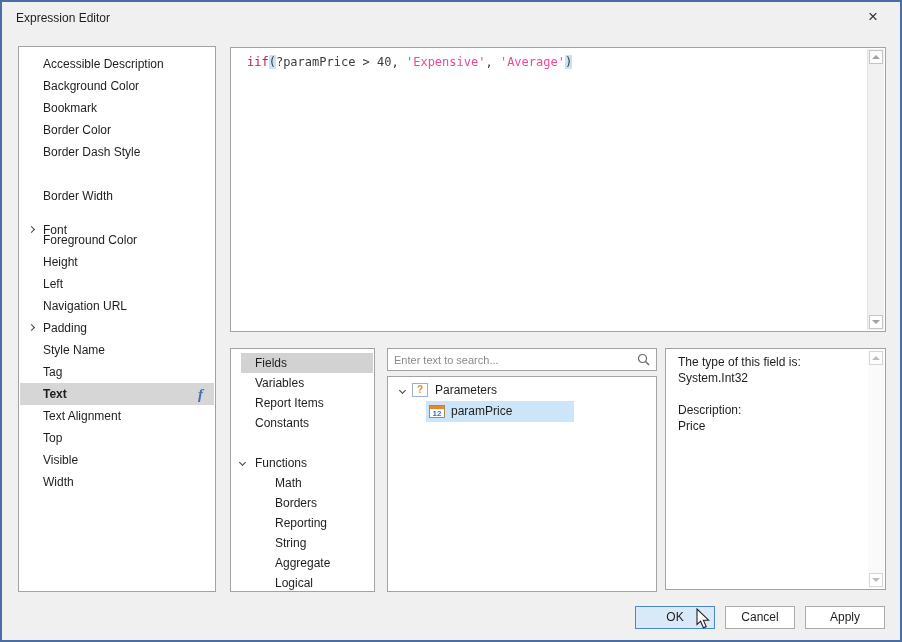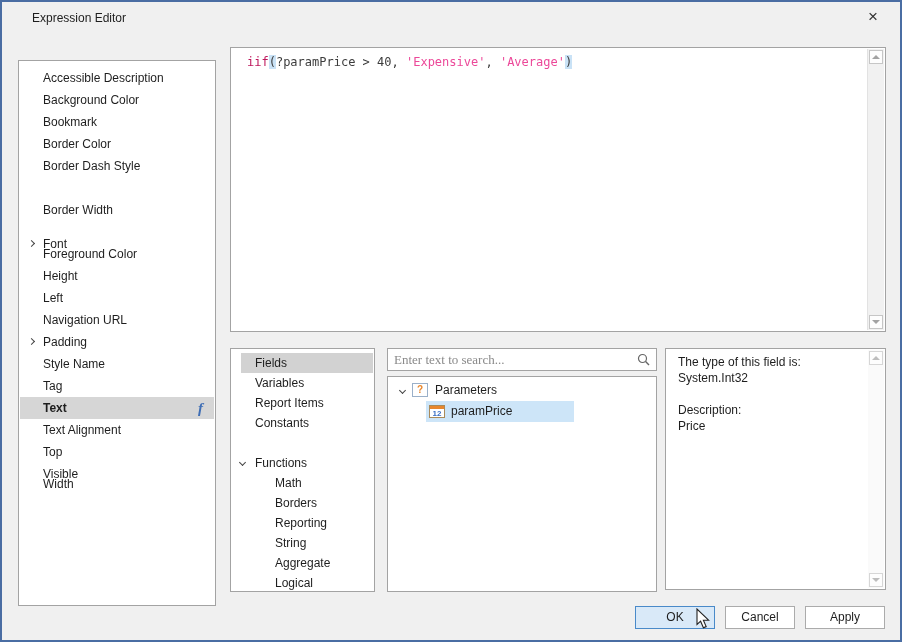--- a/index.html
+++ b/index.html
@@ -3,28 +3,28 @@
 <meta charset="utf-8">
 <style>
   * { margin:0; padding:0; box-sizing:border-box; }
   html,body { width:902px; height:642px; background:#fff; }
   body { font-family:"Liberation Sans", sans-serif; font-size:12px; color:#1e1e1e; }
   .dialog { position:relative; width:902px; height:642px; background:#f0f0f0;
             border:2px solid #4a6da3; overflow:hidden; }
 
   
   .titlebar { position:absolute; left:0; top:0; right:0; height:34px; background:#f0f0f0; }
-  .title { position:absolute; left:14px; top:9px; font-size:12px; color:#1e1e1e;margin-left:16px; }
+  .title { position:absolute; left:14px; top:9px; font-size:12px; color:#1e1e1e; }
   .close { position:absolute; right:16px; top:5px; font-size:17px; color:#333; cursor:default;
            width:22px; text-align:center; }
 
   .panel { position:absolute; background:#fff; border:1px solid #a3a3a3; }
 
   
-  .props   { left:16px; top:44px; width:198px; height:546px;margin-top:14px; }
+  .props   { left:16px; top:44px; width:198px; height:546px; }
   .prow { position:absolute; left:1px; right:1px; height:22px; line-height:22px;
           padding-left:23px; color:#1e1e1e; }
   .prow.sel { background:#d6d6d6; font-weight:bold; }
   .fx { position:absolute; right:11px; top:1px; font-family:"Liberation Serif", serif;
         font-style:italic; font-weight:bold; color:#3f6eb5; font-size:15px; line-height:20px; }
 
   
   .chev { position:absolute; width:5px; height:5px; border-right:1px solid #444;
           border-bottom:1px solid #444; }
   .chev.r { transform:rotate(-45deg); left:9px; top:8px; }
@@ -56,21 +56,21 @@
   
   .cats { left:228px; top:346px; width:145px; height:244px; }
   .crow { position:absolute; left:1px; right:1px; height:20px; line-height:20px; padding-left:23px; }
   .crow.sel { left:10px; padding-left:14px; background:#d2d2d2; }
   .crow.child { padding-left:43px; }
 
   
   .searchbox { position:absolute; left:385px; top:346px; width:270px; height:23px;
                background:#fff; border:1px solid #a3a3a3; }
   .searchbox input { position:absolute; left:6px; top:2px; width:230px; height:17px; border:none;
-                     outline:none; font-family:Liberation Serif, serif; font-size:13px; color:#444; }
+                     outline:none; font-family:Liberation Sans, sans-serif; font-size:11px; color:#444; }
   .searchbox input::placeholder { color:#8a8a8a; opacity:1; }
   .mag { position:absolute; right:6px; top:4px; }
 
   
   .treepanel { left:385px; top:374px; width:270px; height:216px; }
   .trow { position:absolute; left:1px; right:1px; height:21px; line-height:21px; }
   .t-hl { position:absolute; left:38px; top:24px; width:148px; height:21px; background:#cde5f8; }
   .t-label { position:absolute; top:0; font-size:12px; color:#1e1e1e; }
   .iconq { position:absolute; left:23px; top:3px; width:16px; height:14px; background:#fff;
            border:1px solid #9ab0c9; color:#e8872d; font-weight:bold; font-size:10px;
@@ -118,21 +118,21 @@
     <div class="prow" style="top:204px"><span>Height</span></div>
     <div class="prow" style="top:226px"><span>Left</span></div>
     <div class="prow" style="top:248px"><span>Navigation URL</span></div>
     <div class="prow" style="top:270px"><span class="chev r"></span><span>Padding</span></div>
     <div class="prow" style="top:292px"><span>Style Name</span></div>
     <div class="prow" style="top:314px"><span>Tag</span></div>
     <div class="prow sel" style="top:336px"><span>Text</span><span class="fx">f</span></div>
     <div class="prow" style="top:358px"><span>Text Alignment</span></div>
     <div class="prow" style="top:380px"><span>Top</span></div>
     <div class="prow" style="top:402px"><span>Visible</span></div>
-    <div class="prow" style="top:412px"><span>Width</span></div>
+    <div class="prow" style="top:424px"><span>Width</span></div>
   </div>
 
   <div class="panel editor">
     <div class="codeline"><span class="tok-kw">iif</span><span class="tok-paren">(</span><span>?paramPrice &gt; 40, </span><span class="tok-str">'Expensive'</span><span>, </span><span class="tok-str">'Average'</span><span class="tok-paren">)</span></div>
     <div class="vscroll">
       <div class="sb-btn top">
           <span class="tri-up"></span>
         </div>
       <div class="sb-btn bot">
           <span class="tri-dn"></span>

